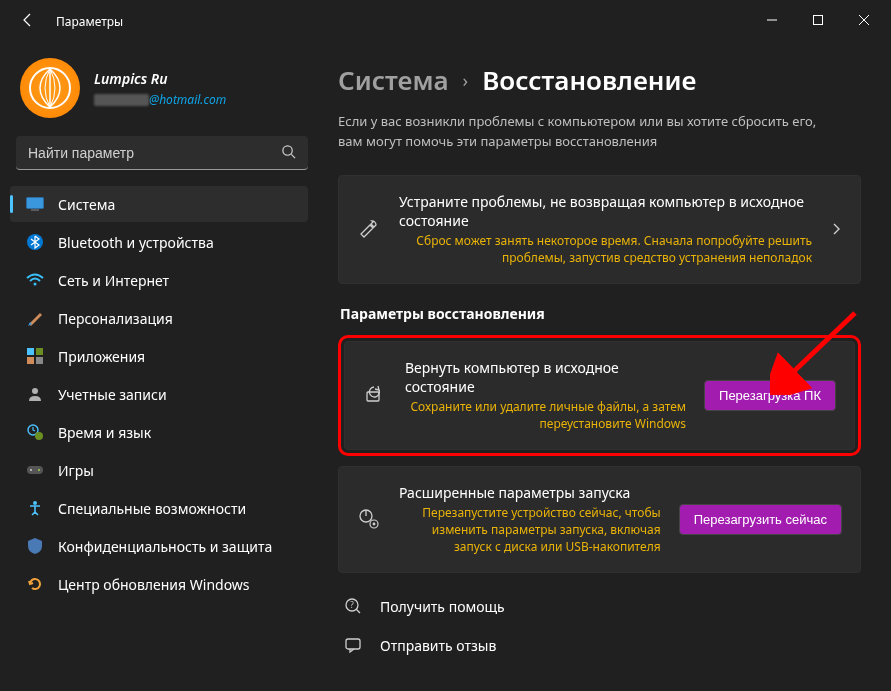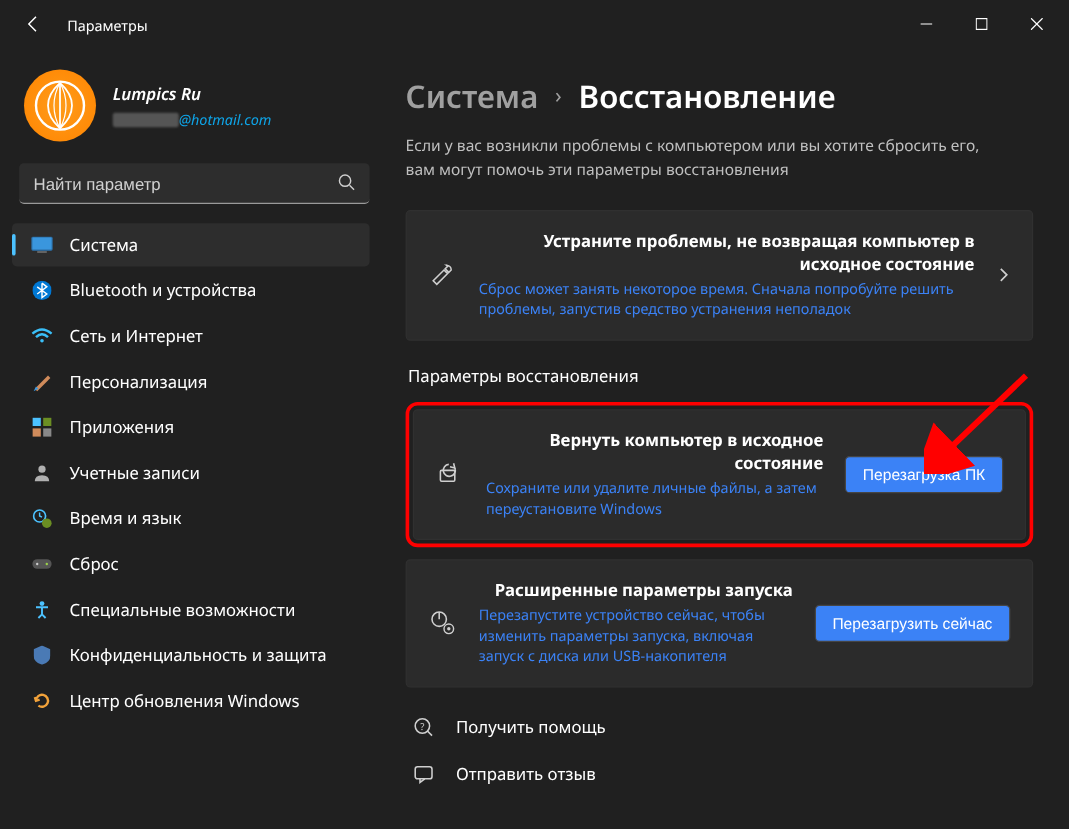--- a/index.html
+++ b/index.html
@@ -80,31 +80,31 @@
   .bc-page { font-size:26px; font-weight:600; }
   .page-desc { font-size:13px; color:#bfbfbf; line-height:1.5; max-width:500px; margin-bottom:24px; }
 
   .card {
     background:#2b2b2b; border:1px solid #303030; border-radius:4px;
     display:flex; align-items:center; padding:16px 18px; margin-bottom:10px;
     gap:18px; position:relative;
   }
   .card-icon { width:24px; display:flex; align-items:center; justify-content:center; flex-shrink:0;}
   .card-body { flex:1; }
-  .card-title { font-size:14px; font-weight:700; margin-bottom:2px;text-align:right; }
-  .card-sub { font-size:12px; color:#3b82f6; line-height:1.45; }
+  .card-title { font-size:14px; font-weight:400; margin-bottom:2px; }
+  .card-sub { font-size:12px; color:#eab308; line-height:1.45;text-align:right; }
   .card-action { flex-shrink:0; }
   .chev-right { color:#cfcfcf; }
 
   .action-btn {
-    background:#3b82f6; border:1px solid #454545; border-radius:4px;
+    background:#a21caf; border:1px solid #454545; border-radius:4px;
     padding: 7px 14px; color:#fff; font-size:13px; cursor:pointer;
   }
 
-  .section-title { font-size:14px; font-weight:400; margin:20px 0 12px 2px; }
+  .section-title { font-size:14px; font-weight:700; margin:20px 0 12px 2px; }
 
   .highlight {
     border:3px solid #ff0000; border-radius:10px; padding:3px;
     margin-bottom:10px;
   }
   .highlight .card { margin-bottom:0; }
 
   .footer-links { margin-top:18px; display:flex; flex-direction:column; gap:8px; }
   .footer-link { display:flex; align-items:center; gap:16px; padding:6px 4px; font-size:14px; cursor:pointer;}
   .footer-link .nav-icon { width:22px; }
@@ -252,21 +252,21 @@
         <span>Время и язык</span>
       </div>
       <div class="nav-item">
         <span class="nav-icon">
           <svg width="18" height="14" viewBox="0 0 18 14">
               <rect x="1" y="3" width="16" height="8" rx="4" fill="#555"></rect>
               <circle cx="5" cy="7" r="1" fill="#ccc"></circle>
               <circle cx="13" cy="7" r="1" fill="#9bd14b"></circle>
             </svg>
         </span>
-        <span>Сброс</span>
+        <span>Игры</span>
       </div>
       <div class="nav-item">
         <span class="nav-icon">
           <svg width="16" height="16" viewBox="0 0 16 16">
               <circle cx="8" cy="3" r="2" fill="#4cc2ff"></circle>
               <path d="M3 6 L13 6 M8 6 V12 M8 12 L5 15 M8 12 L11 15" stroke="#4cc2ff" stroke-width="1.6" fill="none"></path>
             </svg>
         </span>
         <span>Специальные возможности</span>
       </div>

